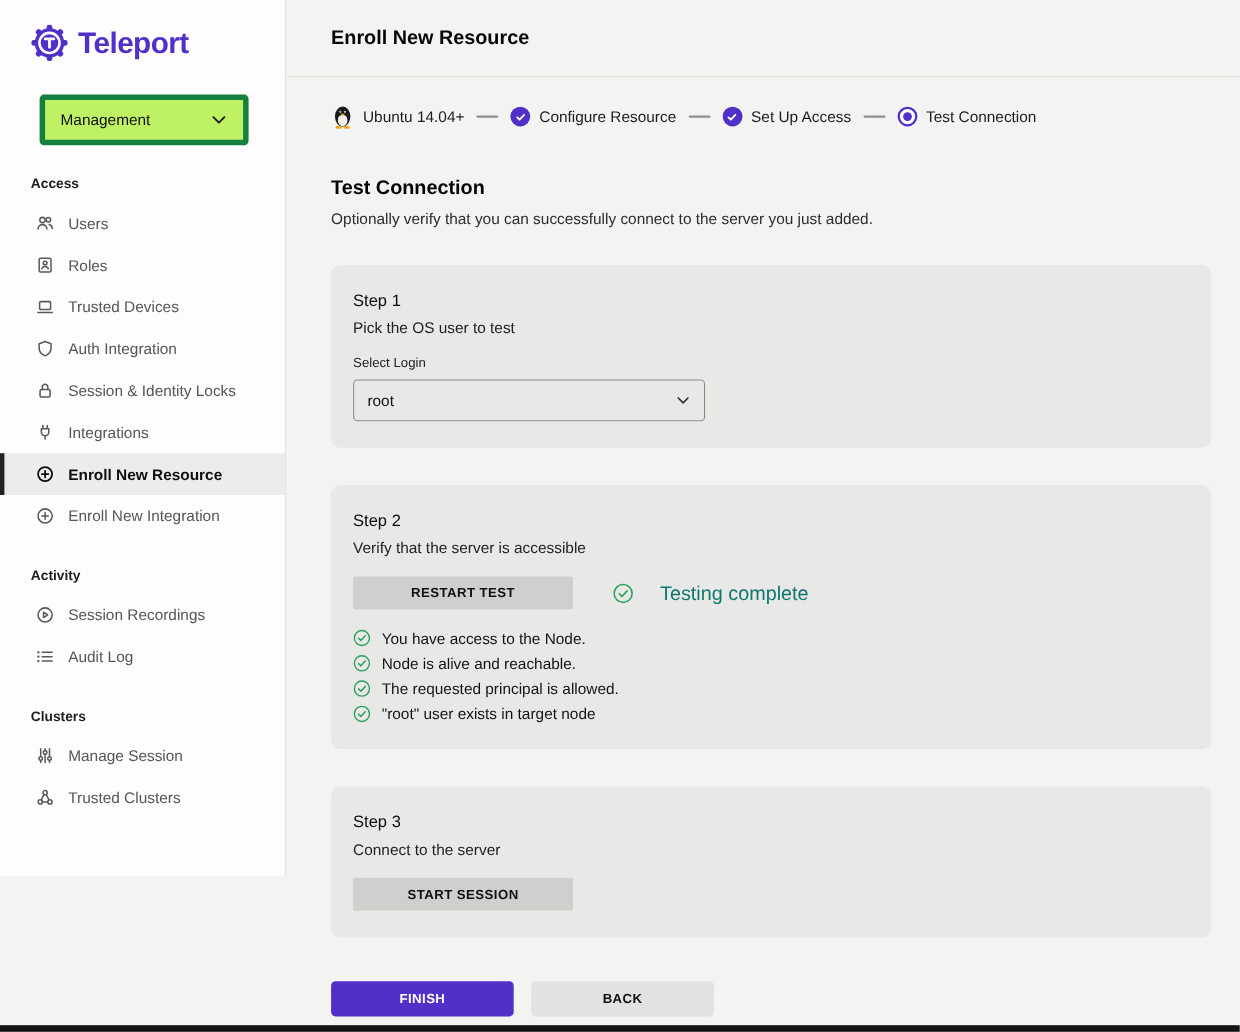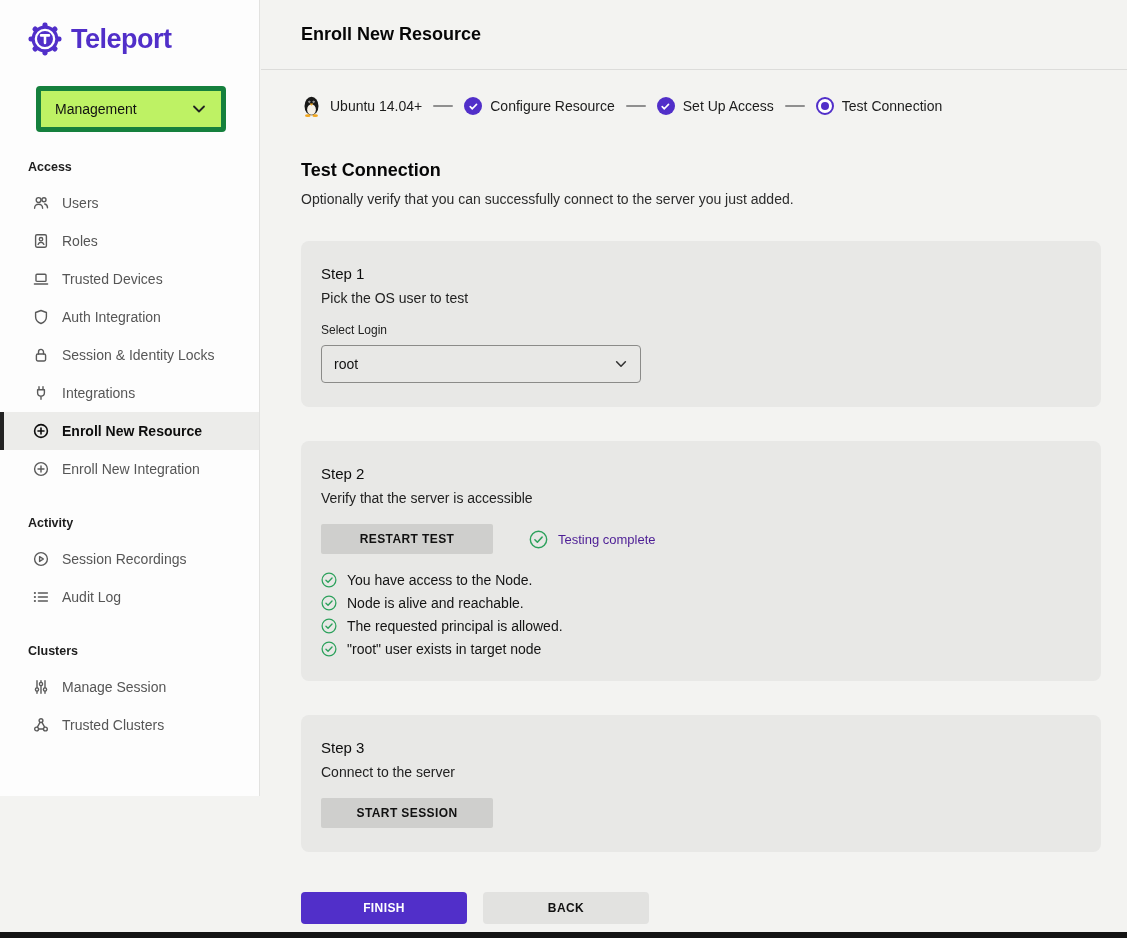--- a/index.html
+++ b/index.html
@@ -80,22 +80,22 @@
     display:flex; align-items:center; justify-content:space-between;
     padding:0 12px; font-size:14px; color:#111; cursor:pointer; background:transparent;
   }
 
   .test-row { display:flex; align-items:center; gap:36px; margin-top:18px; }
   .btn {
     border:none; border-radius:2px; font-family:inherit;
     font-size:12px; font-weight:bold; letter-spacing:0.4px;
     display:flex; align-items:center; justify-content:center; cursor:pointer;
   }
-  .btn-gray { width:172px; height:30px; background:#cfcfcd; color:#111; }
-  .status-ok { display:flex; align-items:center; gap:10px; font-size:13px; color:#4c1d95; }
+  .btn-gray { width:200px; height:30px; background:#cfcfcd; color:#111; }
+  .status-ok { display:flex; align-items:center; gap:24px; font-size:18px; color:#0f766e; }
 
   .check-list { margin-top:18px; display:flex; flex-direction:column; gap:7px; }
   .check-row { display:flex; align-items:center; gap:10px; font-size:14px; color:#141414; }
 
   .footer-btns { display:flex; gap:16px; margin-top:40px; }
   .btn-primary { width:166px; height:32px; background:#512FC9; color:#fff; border-radius:4px; }
   .btn-secondary { width:166px; height:32px; background:#e2e2e0; color:#111; border-radius:4px; }
 
   .bottom-bar { position:absolute; left:0; bottom:0; width:1127px; height:6px; background:#141414; }
 

